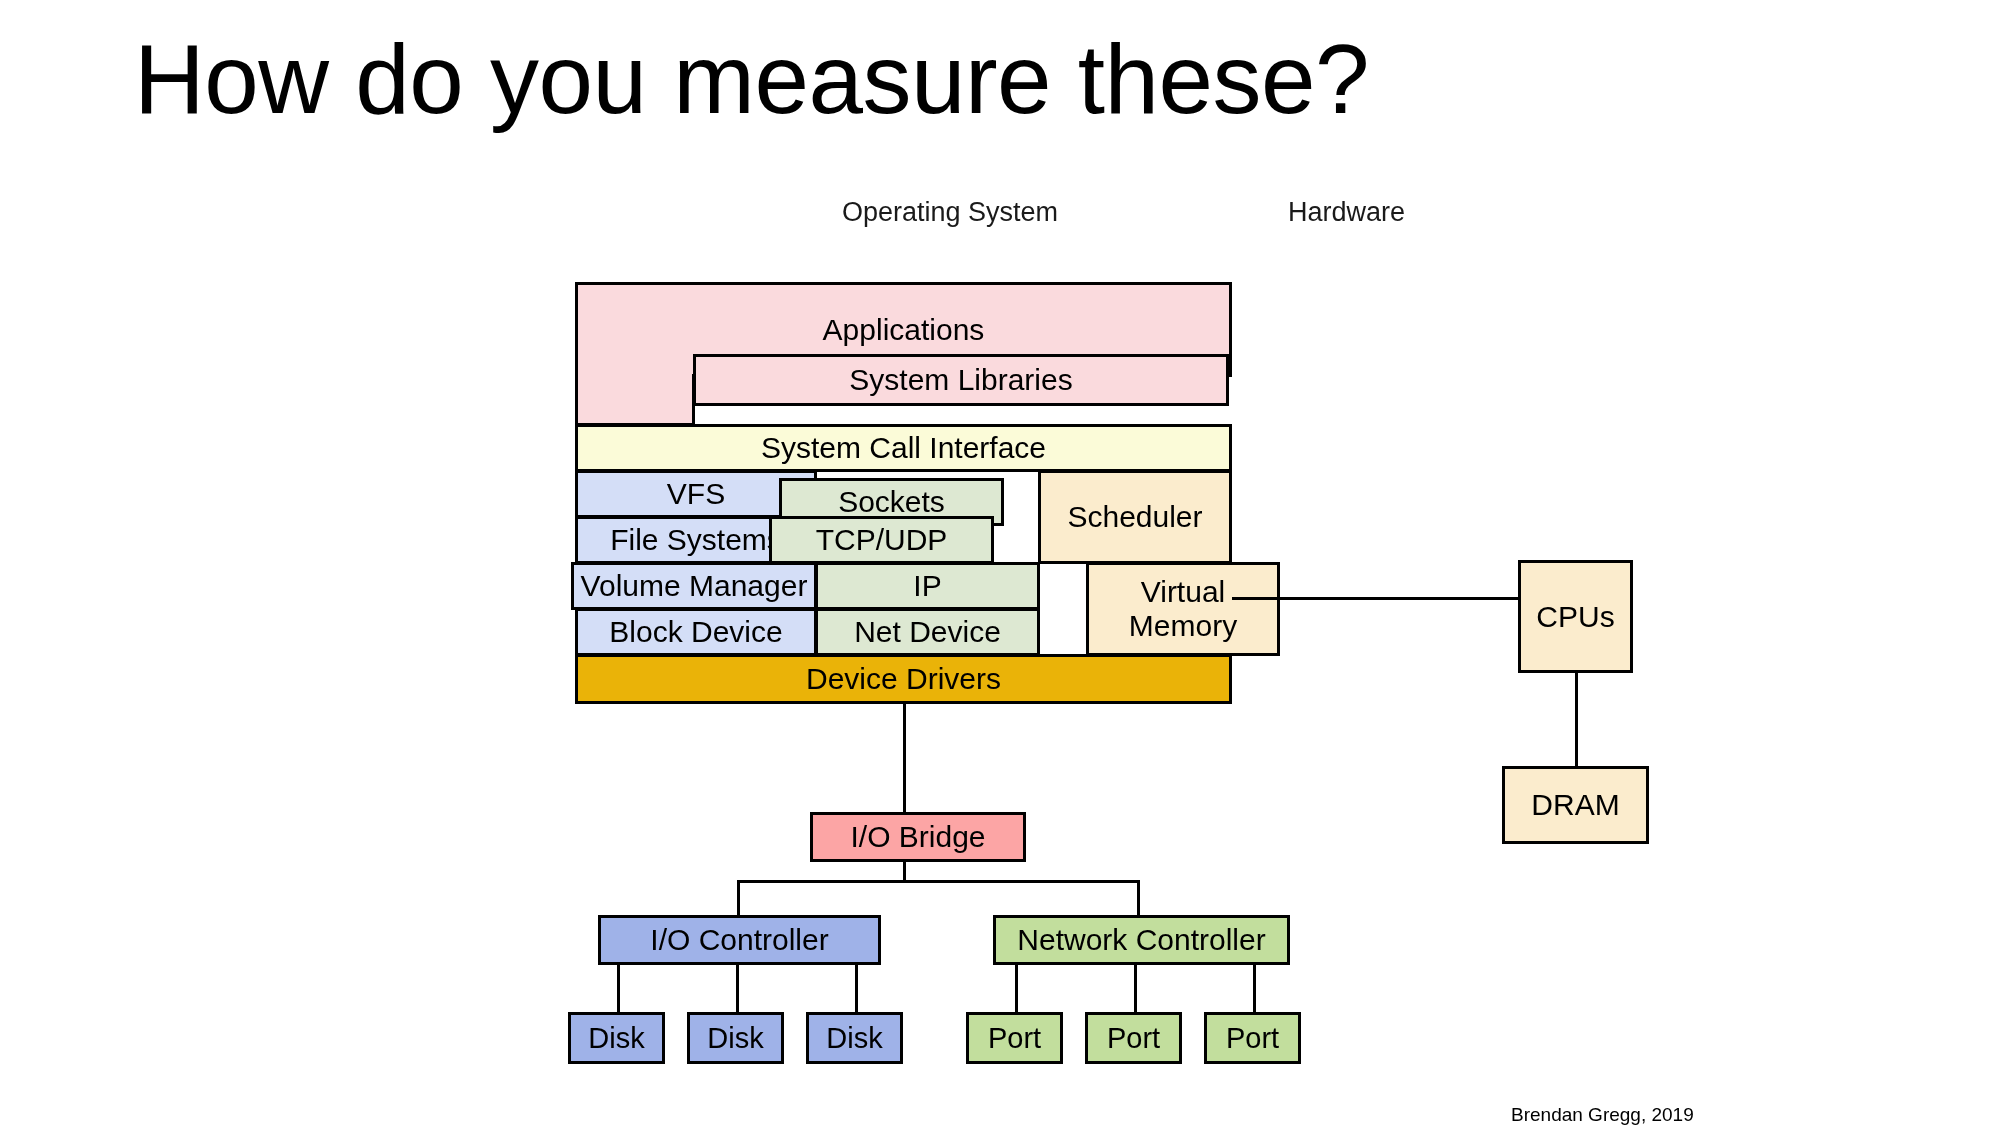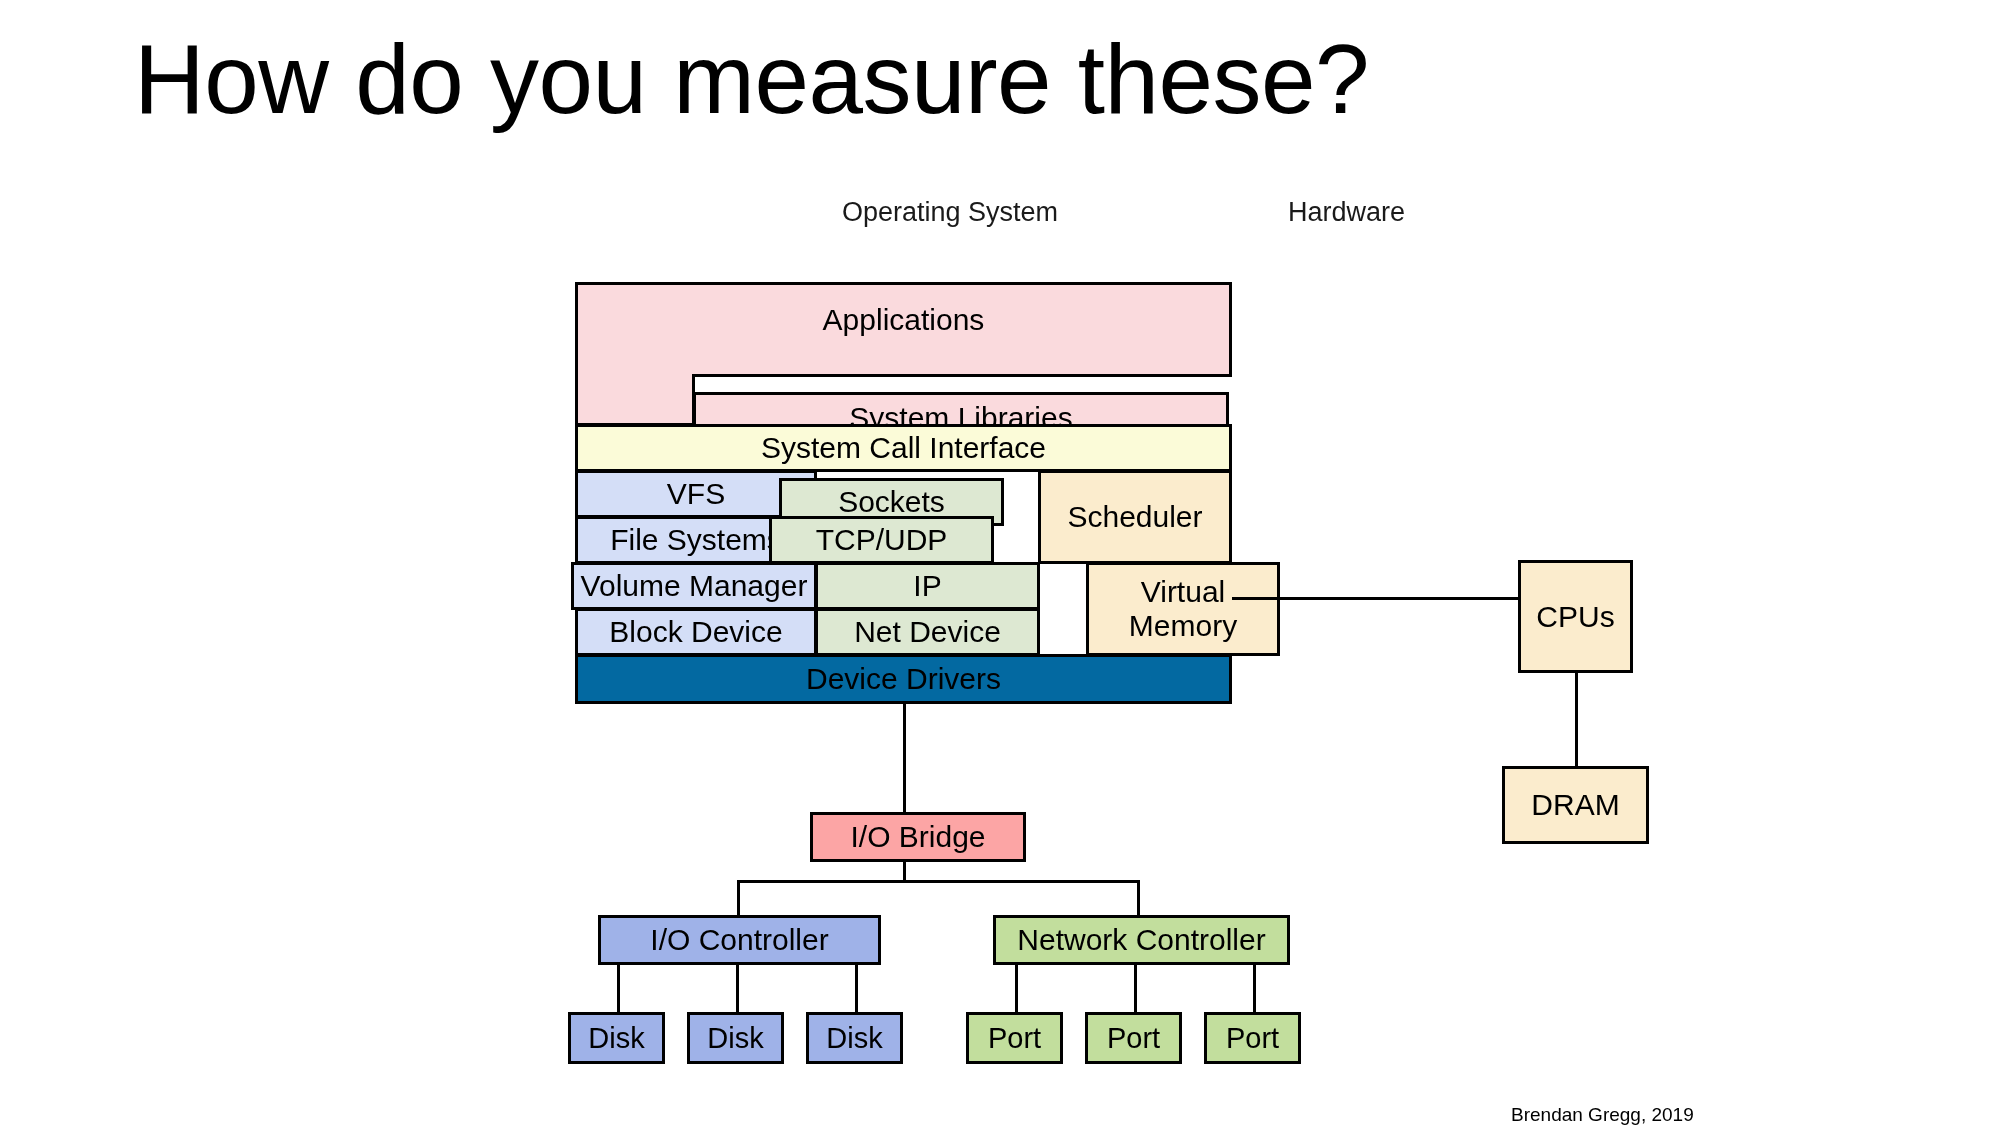--- a/index.html
+++ b/index.html
@@ -66,21 +66,21 @@
     font-size: 30px;
     line-height: 1.12;
     color: #000000;
     overflow: hidden;
   }
   .box.small  { font-size: 29px; }
 
   
   .box.top-label {
     align-items: flex-start;
-    padding-top: 18px;
+    padding-top: 28px;
   }
 
   
   .line-h {
     position: absolute;
     height: 0;
     border-top: 3px solid #000000;
   }
   .line-v {
     position: absolute;
@@ -97,21 +97,21 @@
 
   <div class="section-caption" id="caption-os">Operating System</div>
   <div class="section-caption" id="caption-hw">Hardware</div>
 
   <div class="box top-label" style="left:575px; top:282px; width:657px; height:95px; background:#fadadd;">
     <span>Applications</span>
   </div>
 
   <div class="box" style="left:575px; top:374px; width:120px; height:52px; background:#fadadd; border-top:none;"></div>
 
-  <div class="box" style="left:693px; top:392px; width:536px; height:52px; background:#fadadd;">
+  <div class="box" style="left:693px; top:354px; width:536px; height:52px; background:#fadadd;">
     <span>System Libraries</span>
   </div>
 
   <div class="box" style="left:575px; top:424px; width:657px; height:48px; background:#fbfbd8;">
     <span>System Call Interface</span>
   </div>
 
   <div class="box" style="left:575px; top:470px; width:242px; height:48px; background:#d4def7;justify-content:center;">
     <span>VFS</span>
   </div>
@@ -139,21 +139,21 @@
   </div>
 
   <div class="box" style="left:1038px; top:470px; width:194px; height:94px; background:#fbeccd;">
     <span>Scheduler</span>
   </div>
   <div class="box" style="left:1038px; top:562px; width:194px; height:94px; background:#fbeccd; flex-direction:column;margin-left:48px;">
     <span>Virtual</span>
     <span>Memory</span>
   </div>
 
-  <div class="box" style="left:575px; top:654px; width:657px; height:50px; background:#0369a1;">
+  <div class="box" style="left:575px; top:654px; width:657px; height:50px; background:#eab308;">
     <span>Device Drivers</span>
   </div>
 
   <div class="line-h" style="left:1232px; top:597px; width:288px;"></div>
 
   <div class="box" style="left:1518px; top:560px; width:115px; height:113px; background:#fbeccd;">
     <span>CPUs</span>
   </div>
 
   <div class="line-v" style="left:1575px; top:673px; height:95px;"></div>

